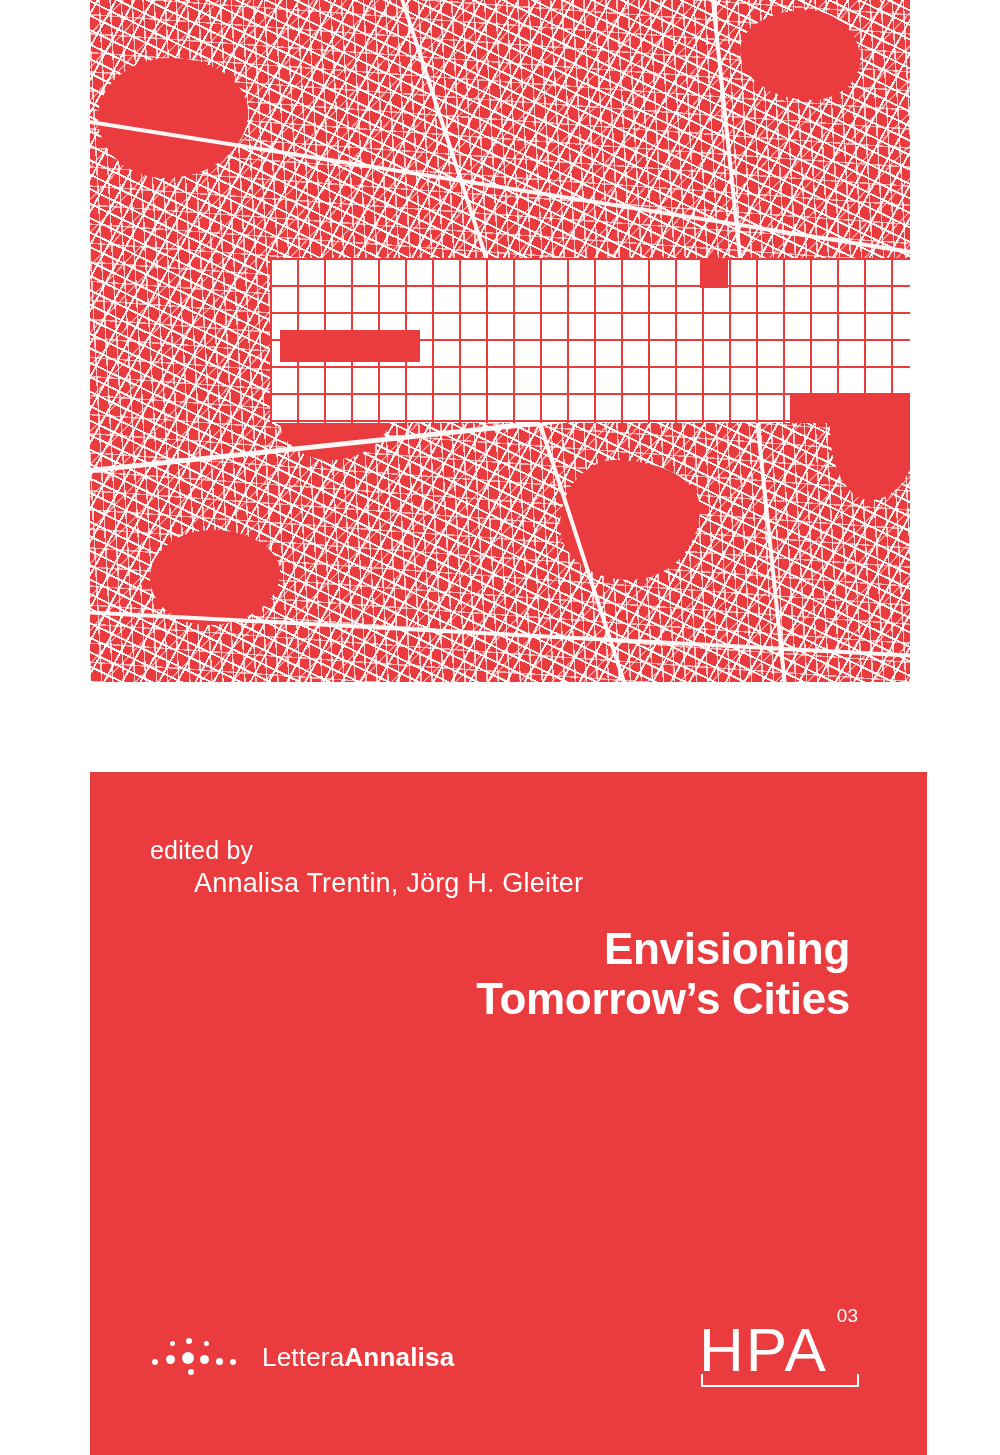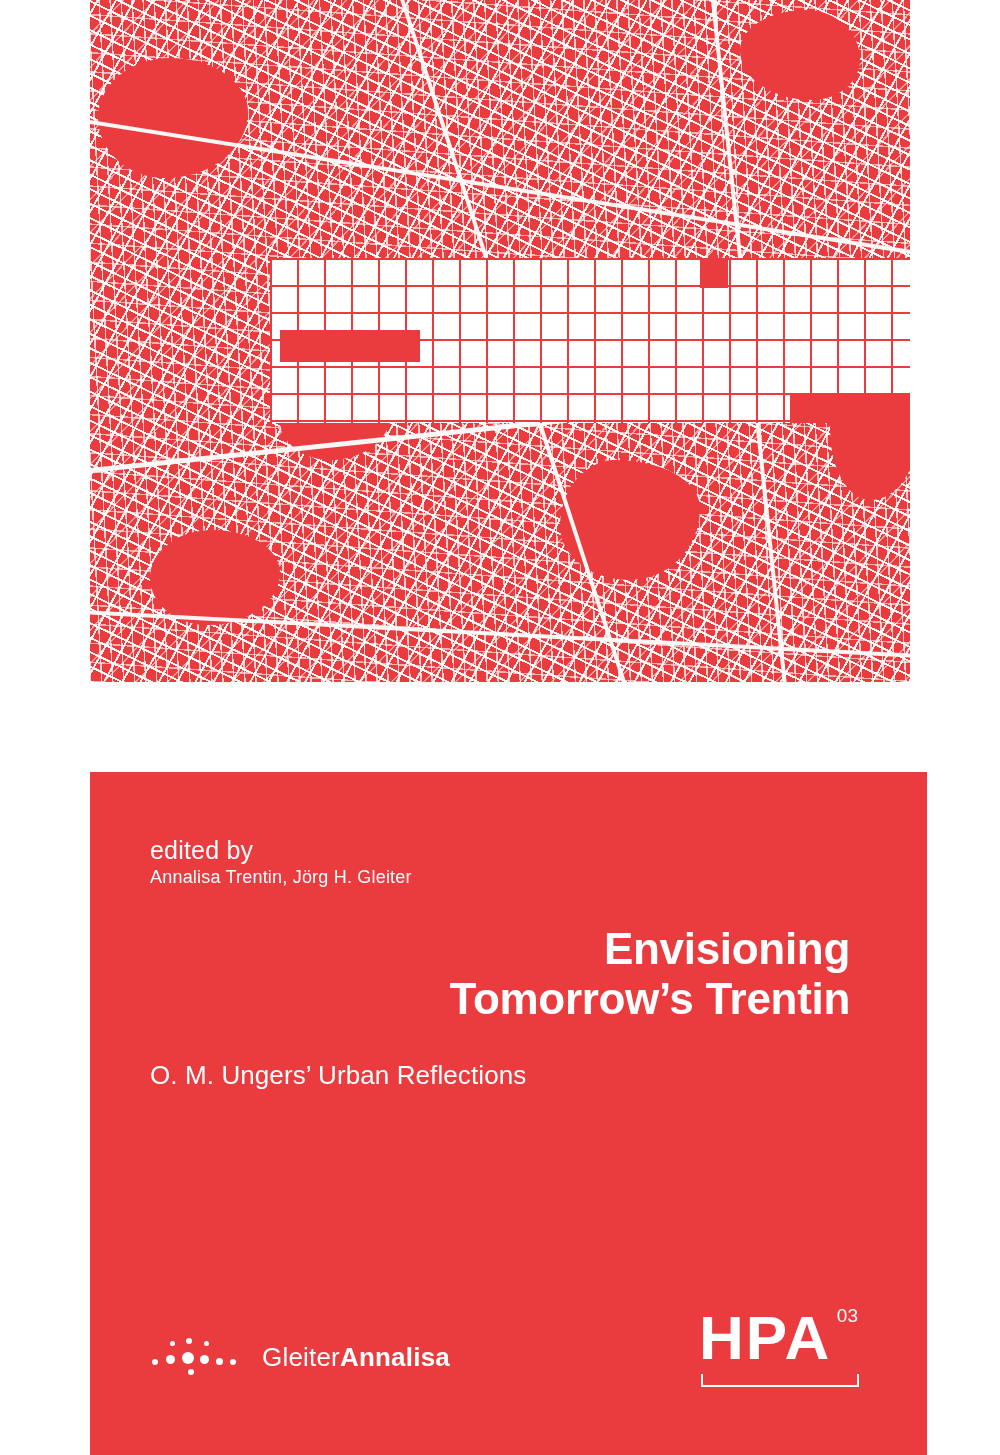--- a/index.html
+++ b/index.html
@@ -90,24 +90,25 @@
     top: 62px;
     width: 700px;
   }
   .edited-by {
     font-size: 25px;
     line-height: 1.28;
     font-weight: 400;
     letter-spacing: 0.2px;
   }
   .editors-names {
-    font-size: 18px;
+    font-size: 27px;
     line-height: 1.28;
     font-weight: 400;
     letter-spacing: 0.2px;
+    margin-left: 44px;
   }
   .book-title {
     position: absolute;
     left: 60px;
     top: 152px;
     width: 700px;
     font-size: 44px;
     font-weight: bold;
     line-height: 1.13;
     letter-spacing: -0.3px;
@@ -155,24 +156,24 @@
   .hpa-logo {
     position: absolute;
     right: 58px;
     bottom: 60px;
     width: 170px;
     height: 92px;
   }
   .hpa-text {
     position: absolute;
     left: 0;
-    top: 4px;
+    top: 16px;
     font-size: 62px;
     letter-spacing: 2px;
-    font-weight: 700;
+    font-weight: 400;
     line-height: 1;
     color: #ffffff;
   }
   .hpa-num {
     position: absolute;
     right: 11px;
     top: 2px;
     font-size: 19px;
     font-weight: 400;
   }
@@ -219,40 +220,39 @@
 
 <div class="cover-panel">
 
   <div class="editors-block">
     <div class="edited-by">edited by</div>
     <div class="editors-names">Annalisa Trentin, Jörg H. Gleiter</div>
   </div>
 
   <div class="book-title">
     <div>Envisioning</div>
-    <div>Tomorrow’s Trentin</div>
-  </div>
-
-  <div class="book-subtitle">O. M. Ungers’ Urban Reflections</div>
+    <div>Tomorrow’s Cities</div>
+  </div>
+
 
   <div class="publisher">
     <div class="pub-dots">
       <i style="left:0px;   top:22px; width:6px;  height:6px;"></i>
       <i style="left:14px;  top:18px; width:9px;  height:9px;"></i>
       <i style="left:30px;  top:15px; width:12px; height:12px;"></i>
       <i style="left:48px;  top:18px; width:9px;  height:9px;"></i>
       <i style="left:64px;  top:21px; width:7px;  height:7px;"></i>
       <i style="left:78px;  top:22px; width:6px;  height:6px;"></i>
       <i style="left:18px;  top:4px;  width:5px;  height:5px;"></i>
       <i style="left:34px;  top:1px;  width:6px;  height:6px;"></i>
       <i style="left:52px;  top:4px;  width:5px;  height:5px;"></i>
       <i style="left:36px;  top:32px; width:6px;  height:6px;"></i>
     </div>
     <div class="pub-name">
-      <span>Gleiter</span><b>Annalisa</b>
+      <span>Lettera</span><b>Annalisa</b>
     </div>
   </div>
 
   <div class="hpa-logo">
     <div class="hpa-text">HPA</div>
     <div class="hpa-num">03</div>
     <div class="hpa-rule"></div>
     <div class="hpa-tick" style="left:2px;"></div>
     <div class="hpa-tick" style="left:158px;"></div>
   </div>

